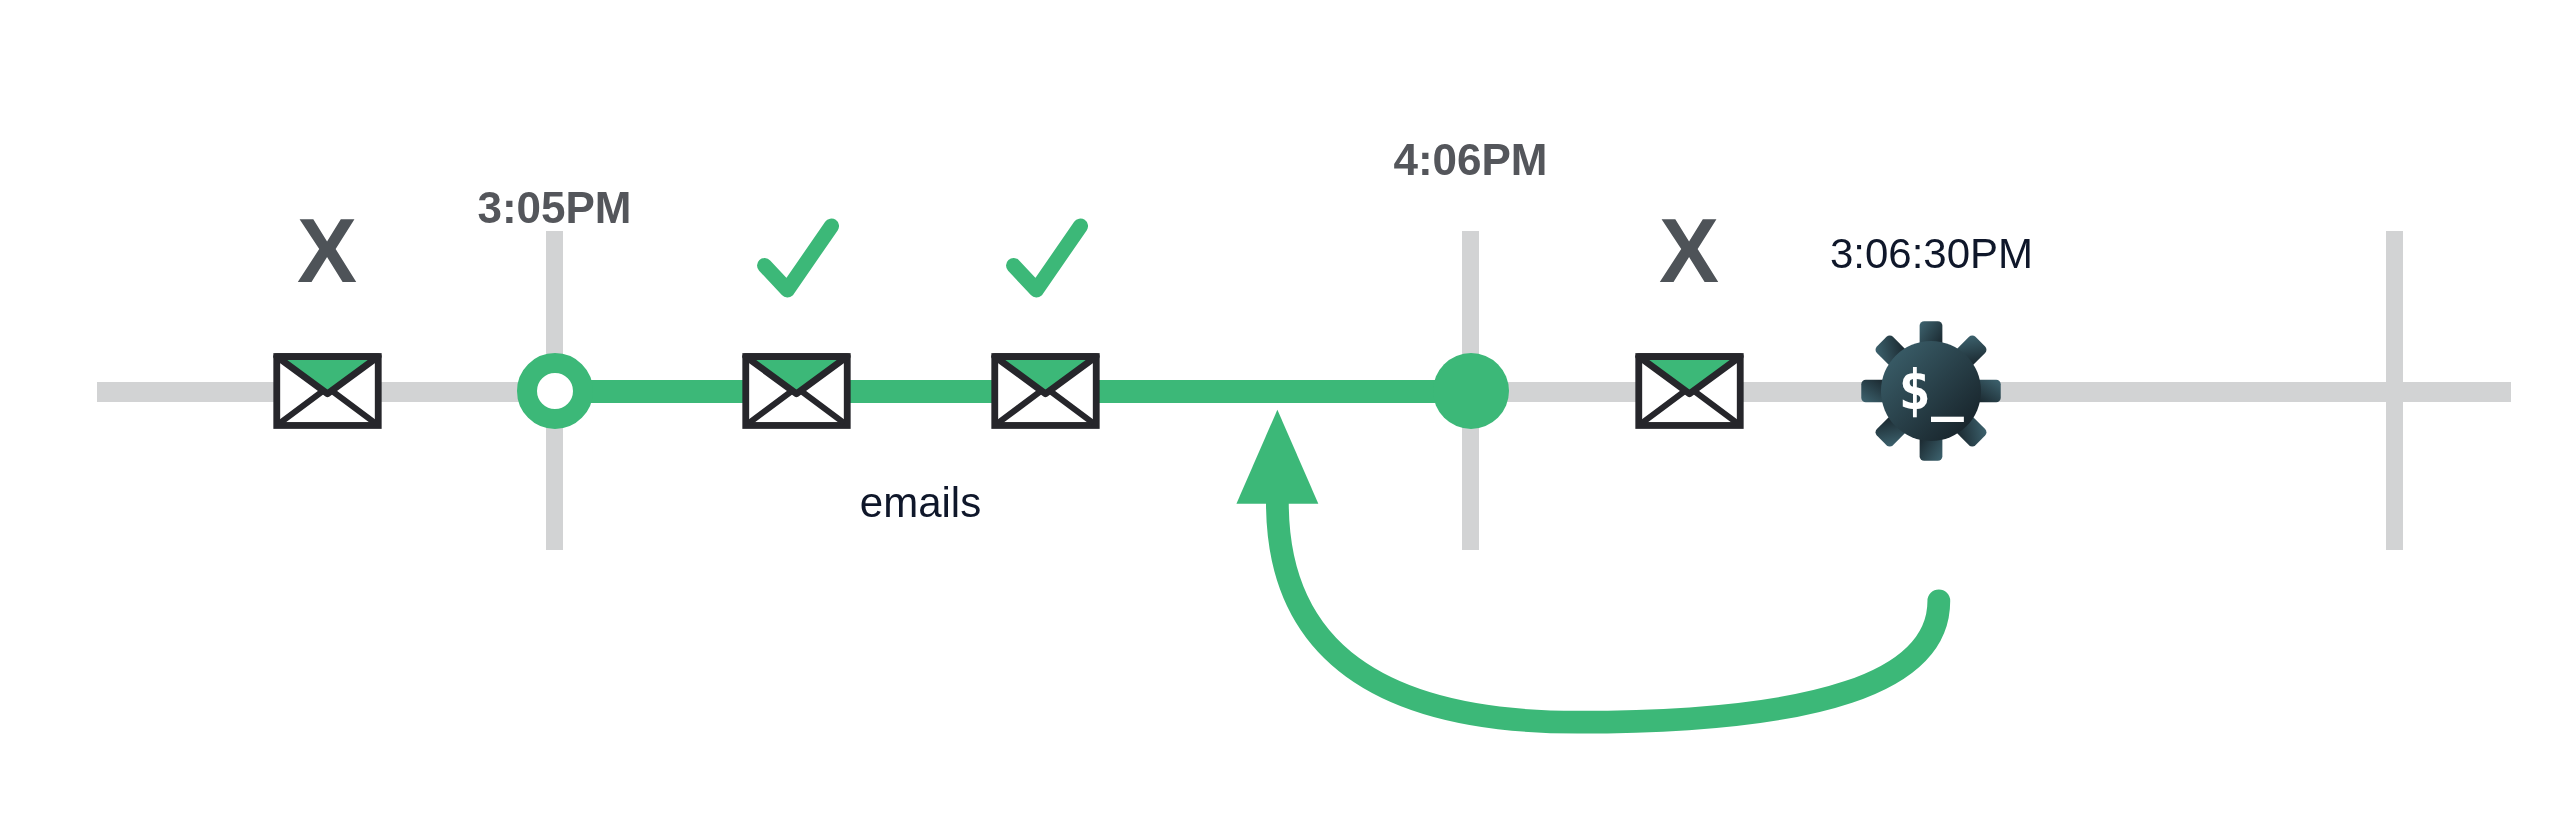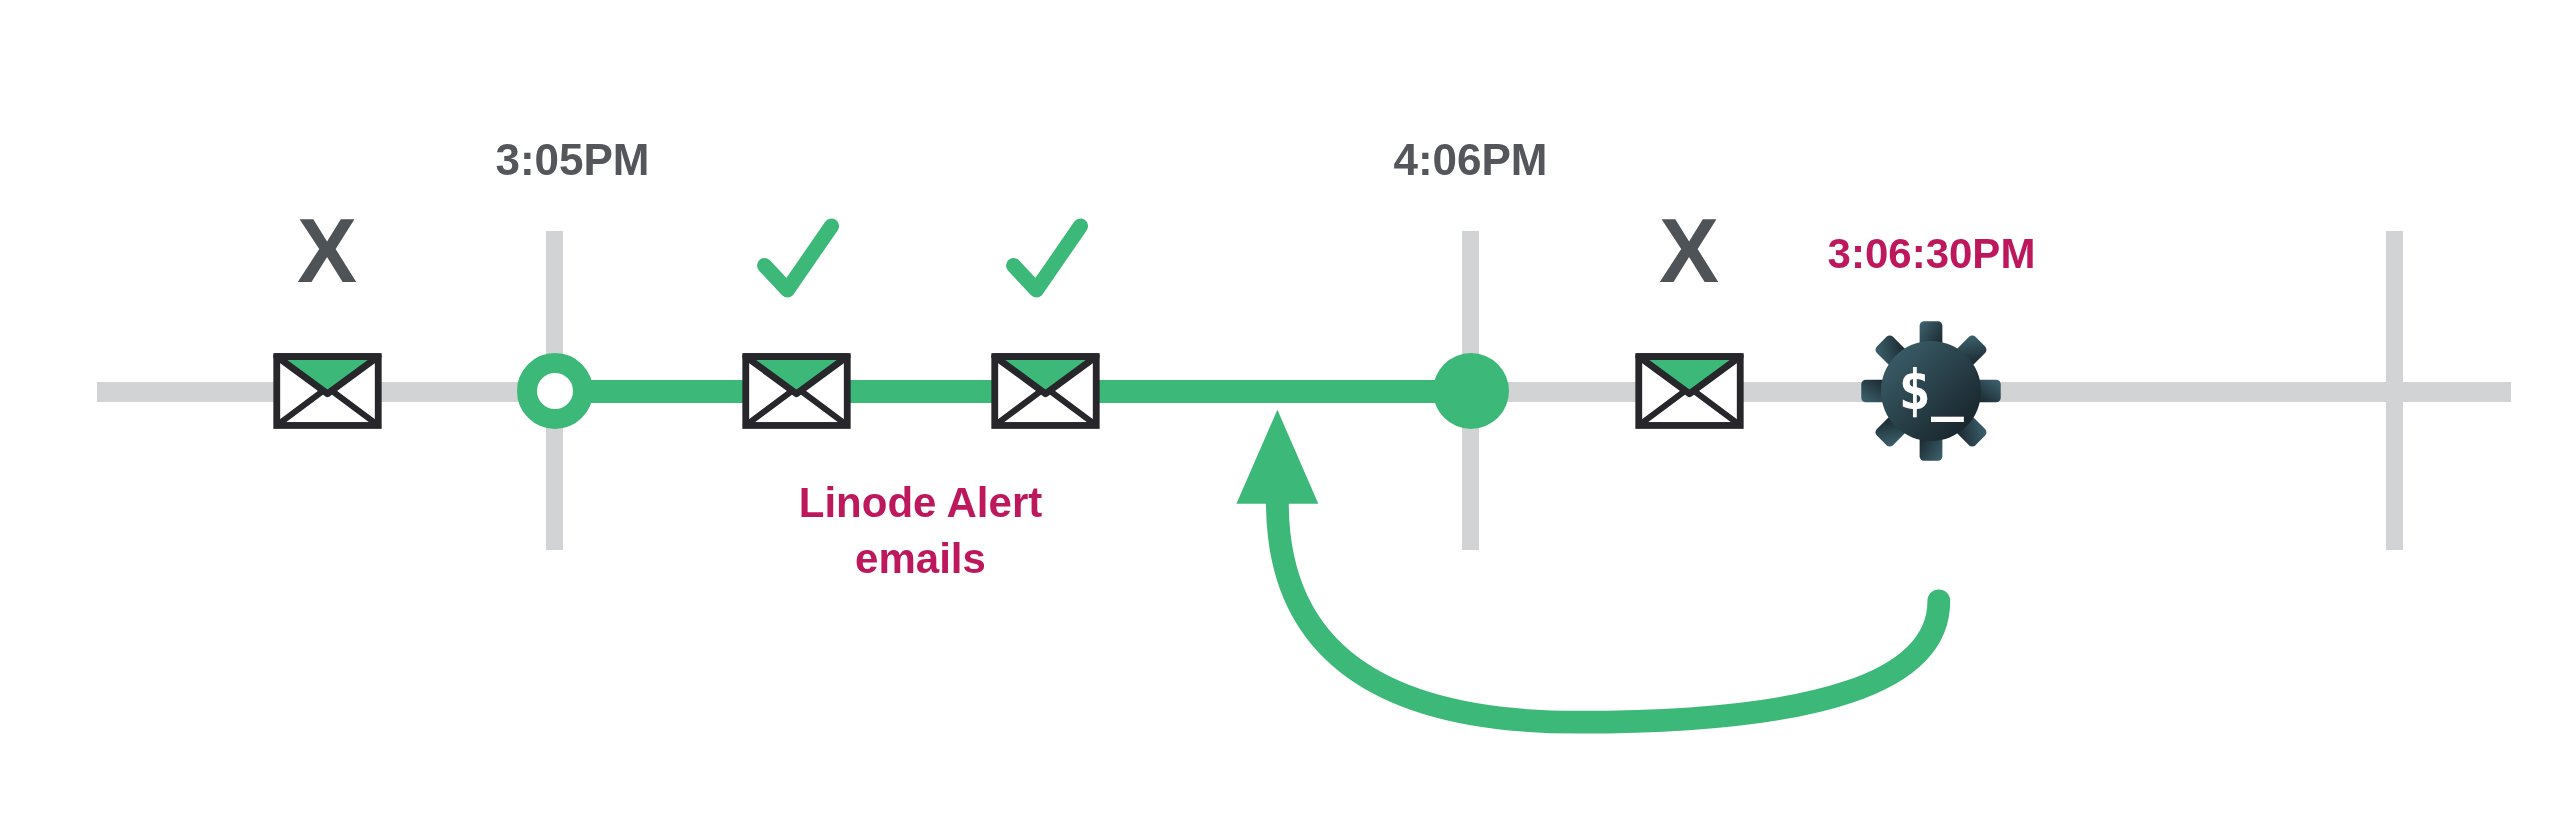--- a/index.html
+++ b/index.html
@@ -33,21 +33,21 @@
   .tick-label {
     position: absolute;
     top: 135px;
     width: 303px;
     text-align: center;
     font-size: 44px;
     font-weight: bold;
     color: #54565B;
     z-index: 2;
   }
-  .tick-label.l1 { left: 421px; }
+  .tick-label.l1 { left: 403px; margin-top: 48px; }
   .tick-label.l2 { left: 1319px; }
   .tick-label.l3 { left: 2243px; }
   
   .green-seg {
     position: absolute;
     left: 554px; top: 380px;
     width: 916px; height: 23px;
     background: #3CB878;
     z-index: 2;
   }
@@ -102,23 +102,23 @@
     z-index: 4;
   }
   .check.c1 { left: 754px; }
   .check.c2 { left: 1003px; }
   
   .caption {
     position: absolute;
     width: 303px;
     text-align: center;
     font-size: 42px;
-    font-weight: bold;
+    font-weight: normal;
     line-height: 56px;
-    color: #be185d;
+    color: #0f172a;
     z-index: 4;
   }
   .caption.emails { left: 769px; top: 475px; }
   .caption.script-label { left: 1780px; top: 475px; }
   .caption.script-time { left: 1780px; top: 231px; line-height: 46px; }
   
   .gear {
     position: absolute;
     left: 1859px; top: 319px;
     width: 144px; height: 144px;
@@ -174,21 +174,20 @@
   <svg class="envelope e3" viewBox="0 0 146 103">
     <rect x="6" y="6" width="134" height="91" fill="#ffffff" stroke="#26262B" stroke-width="9"></rect>
     <path d="M10 94 L73 47 L136 94" fill="none" stroke="#26262B" stroke-width="8"></path>
     <path d="M6 6 L140 6 L73 55 Z" fill="#3CB878" stroke="#26262B" stroke-width="9" stroke-linejoin="round"></path>
   </svg>
   <svg class="check c2" viewBox="0 0 112 112">
     <path d="M14 64 L44 96 L102 12" fill="none" stroke="#3CB878" stroke-width="20" stroke-linecap="round" stroke-linejoin="round"></path>
   </svg>
 
   <div class="caption emails">
-    <div>Linode Alert</div>
     <div>emails</div>
   </div>
 
   <svg class="envelope e4" viewBox="0 0 146 103">
     <rect x="6" y="6" width="134" height="91" fill="#ffffff" stroke="#26262B" stroke-width="9"></rect>
     <path d="M10 94 L73 47 L136 94" fill="none" stroke="#26262B" stroke-width="8"></path>
     <path d="M6 6 L140 6 L73 55 Z" fill="#3CB878" stroke="#26262B" stroke-width="9" stroke-linejoin="round"></path>
   </svg>
   <div class="xmark m2">X</div>
 

